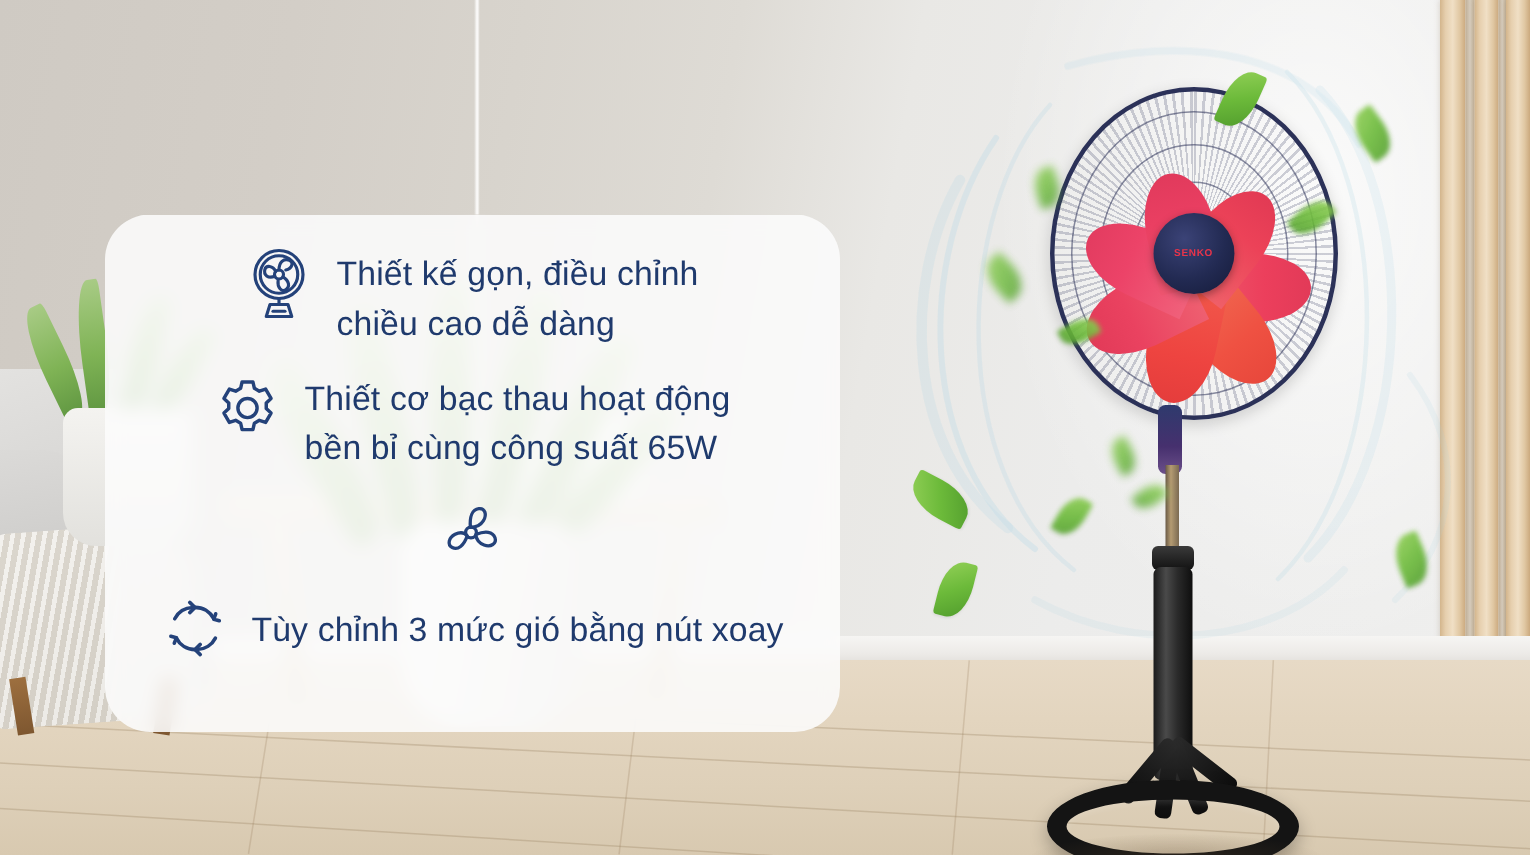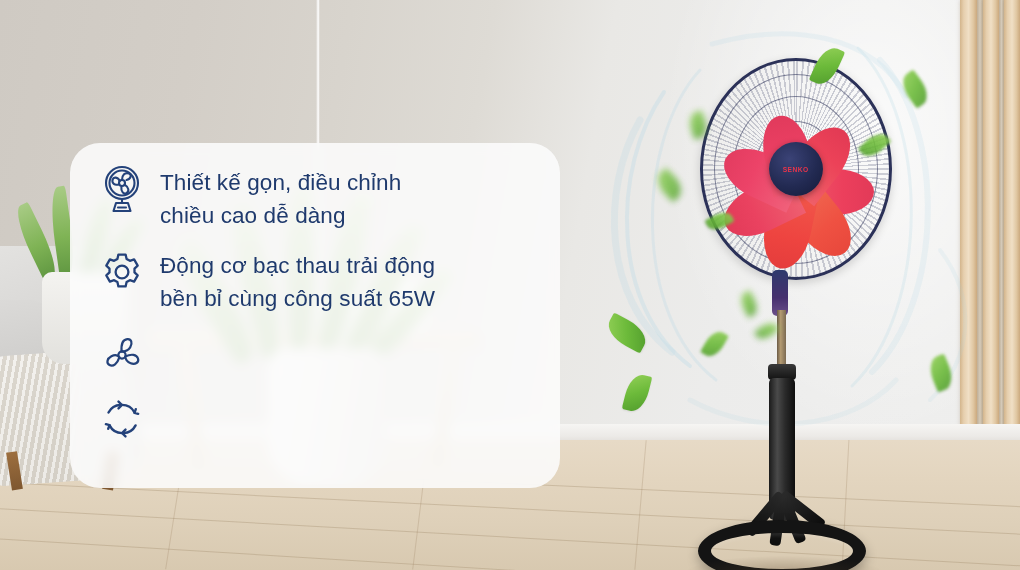--- a/index.html
+++ b/index.html
@@ -220,23 +220,23 @@
   .fleaf.blur2 { filter:blur(3px); opacity:.8; }
 
   
   .card {
     position:absolute; left:70px; top:143px; width:490px; height:345px;
     background:rgba(252,252,252,.88);
     border-radius:30px;
     backdrop-filter:blur(6px);
   }
   .features {
-    position:absolute; left:12px; top:0; width:100%; height:100%;
+    position:absolute; left:0; top:0; width:100%; height:100%;
     padding:22px 18px 18px 16px;
-    display:flex; flex-direction:column; justify-content:flex-start;
+    display:flex; flex-direction:column; justify-content:flex-start;align-items:center;
   }
   .feature {
     display:flex; align-items:flex-start; gap:14px;
     margin-bottom:16px;
   }
   .feature.compact { align-items:center; }
   .ficon {
     flex:0 0 48px; width:48px; height:48px;
     display:flex; align-items:center; justify-content:center;
   }
@@ -400,21 +400,21 @@
 chiều cao dễ dàng</span>
       </div>
 
       <div class="feature">
         <span class="ficon">
           <svg width="42" height="42" viewBox="0 0 42 42" fill="none" stroke="#24427a" stroke-width="2.3" stroke-linejoin="round">
             <path d="M17.4 3.6h7.2l1 4.3 3.3 1.9 4.2-1.4 3.6 6.2-3.2 3 0 3.8 3.2 3-3.6 6.2-4.2-1.4-3.3 1.9-1 4.3h-7.2l-1-4.3-3.3-1.9-4.2 1.4-3.6-6.2 3.2-3 0-3.8-3.2-3 3.6-6.2 4.2 1.4 3.3-1.9z"></path>
             <circle cx="21" cy="21" r="6.4"></circle>
           </svg>
         </span>
-        <span class="ftext">Động cơ bạc thau trải động
+        <span class="ftext">Thiết cơ bạc thau hoạt động
 bền bỉ cùng công suất 65W</span>
       </div>
 
       <div class="feature">
         <span class="ficon">
           <svg width="44" height="44" viewBox="0 0 44 44" fill="none" stroke="#24427a" stroke-width="2.2" stroke-linecap="round" stroke-linejoin="round">
             <circle cx="22" cy="22" r="3.6"></circle>
             <path d="M21.6 18.6c-.6-7 1.2-12 5.6-12.5 4.2-.5 5.6 4 3 8.2-2 3.2-5.2 4.3-8.6 4.3z"></path>
             <path d="M25.2 23.4c6.4-2.8 11.4-2 12.8 2.1 1.3 3.9-2.8 6.5-7.3 4.8-3.4-1.3-5.2-4-5.5-6.9z"></path>
             <path d="M19.5 24.2c-2.2 6.6-6.3 9.8-10 7.8-3.5-1.9-2.4-6.6 1.9-8.8 3.2-1.6 6.3-1.1 8.1 1z"></path>
@@ -428,18 +428,19 @@
             <path d="M33.5 14.5A14 14 0 0 0 21 6.9"></path>
             <path d="M8.6 27.4A14 14 0 0 0 21 35.1"></path>
             <path d="M7.5 14.5A14 14 0 0 1 19.5 7"></path>
             <path d="M34.6 27.4A14 14 0 0 1 22.5 35"></path>
             <path d="M17.5 3.6 21 7l-3.5 3.4"></path>
             <path d="M24.5 38.4 21 35l3.5-3.4"></path>
             <path d="M34.8 11.2l-1.3 3.6 3.7 1"></path>
             <path d="M7.2 30.8l1.4-3.6-3.7-1"></path>
           </svg>
         </span>
+        <span class="ftext">Tùy chỉnh 3 mức gió bằng nút xoay</span>
       </div>
 
     </div>
   </div>
 
 </div>
 
 </body></html>

